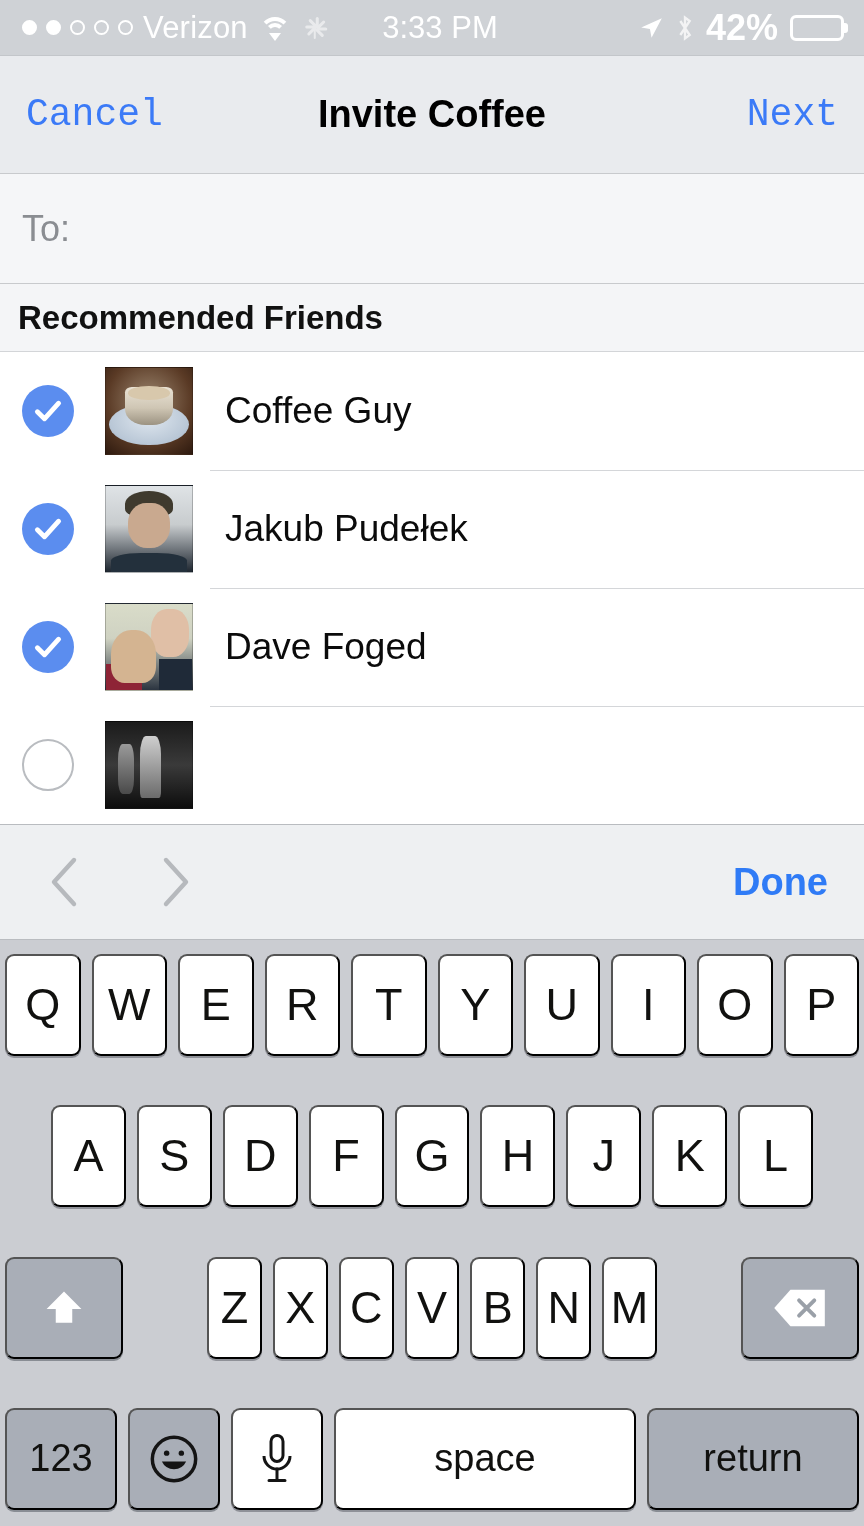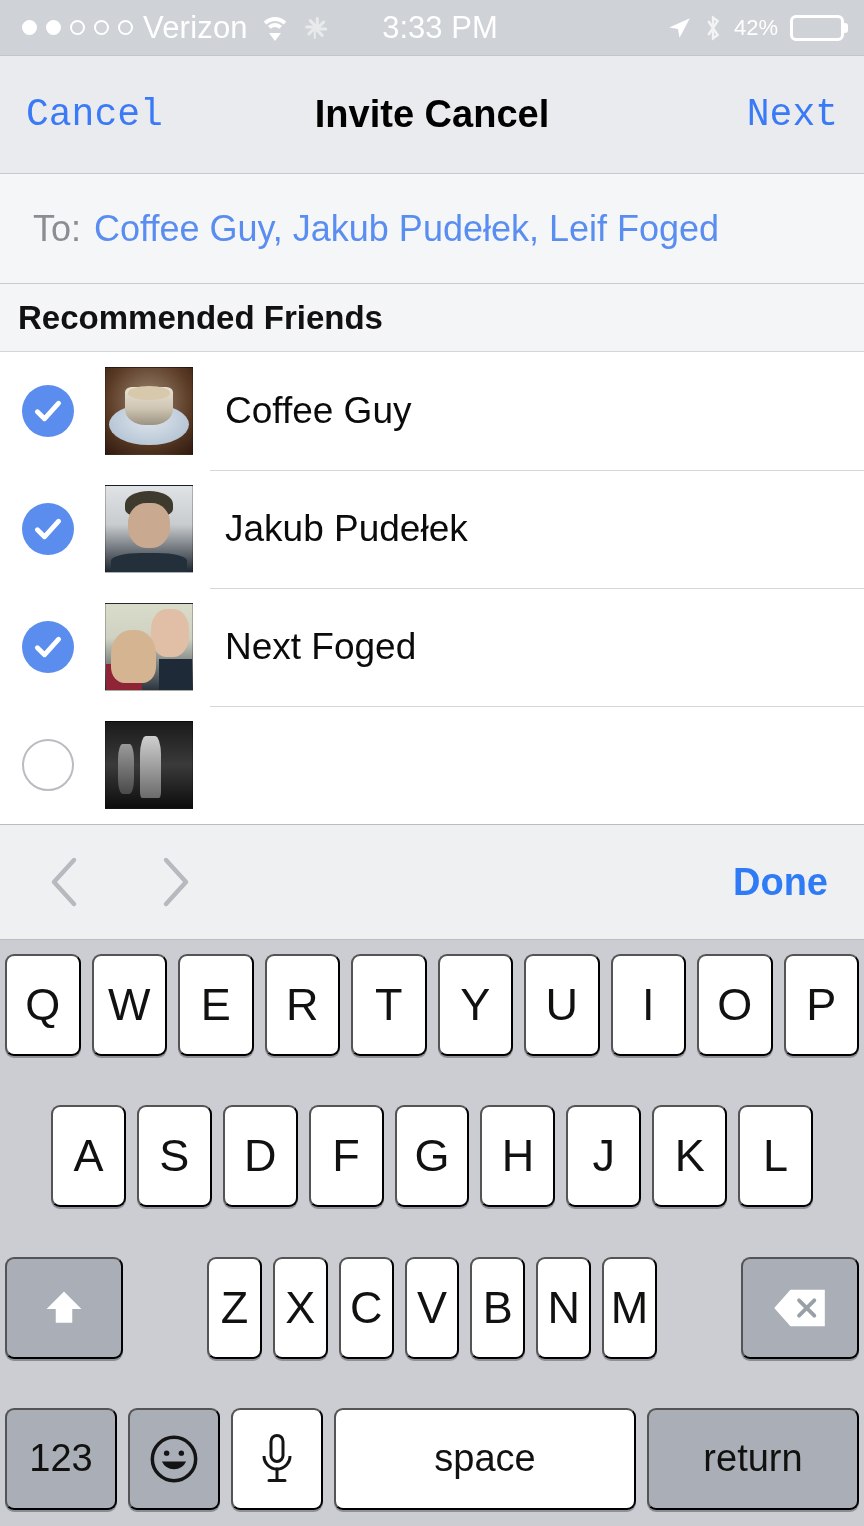--- a/index.html
+++ b/index.html
@@ -45,21 +45,21 @@
   .spinner { width: 26px; height: 26px; position: relative; opacity: 0.55; }
   .spinner span { position: absolute; left: 50%; top: 50%; width: 2.5px; height: 11px;
     background: #ffffff; border-radius: 2px; transform-origin: 50% 0%; }
   .sb-time {
     position: absolute; left: 16px; right: 0; text-align: center;
     color: #ffffff; font-size: 31px; font-weight: 400; pointer-events: none;
   }
   .sb-right { margin-left: auto; display: flex; align-items: center; gap: 12px; }
   .loc-ico { width: 26px; height: 26px; }
   .bt-ico { width: 18px; height: 28px; opacity: 0.75; }
-  .batt-pct { color: #ffffff; font-size: 22px; }
+  .batt-pct { color: #ffffff; font-size: 36px; font-weight: bold; }
   .batt {
     width: 54px; height: 26px; border: 3px solid #ffffff; border-radius: 6px;
     position: relative; padding: 2px;
   }
   .batt::after {
     content: ""; position: absolute; right: -7px; top: 50%; transform: translateY(-50%);
     width: 4px; height: 10px; background: #ffffff; border-radius: 0 3px 3px 0;
   }
   .batt-fill { height: 100%; background: #ffffff; border-radius: 2px; }
 
@@ -77,21 +77,21 @@
   .nav-title {
     position: absolute; left: 0; right: 0; text-align: center;
     font-size: 38px; font-weight: bold; color: #000000; pointer-events: none;
   }
 
   
   .tofield {
     height: 110px; flex: 0 0 110px;
     background: #f5f6f8;
     display: flex; align-items: center;
-    padding: 0 33px;
+    padding: 0 22px;
     border-bottom: 1px solid #c8cacd;
     overflow: hidden; white-space: nowrap;
   }
   .to-label { color: #8a8d92; font-size: 36px; margin-right: 13px; }
   .to-recips { color: #5a8df0; font-size: 36px; }
 
   
   .sect-header {
     height: 68px; flex: 0 0 68px;
     background: #f4f5f7;
@@ -243,27 +243,26 @@
       </svg>
       <span class="batt-pct">42%</span>
       <span class="batt">
         <span class="batt-fill" id="batt-fill" style="width: 42%;"></span>
       </span>
     </div>
   </div>
 
   <div class="navbar">
     <button class="nav-btn">Cancel</button>
-    <div class="nav-title">Invite Cancel</div>
+    <div class="nav-title">Invite Coffee</div>
     <button class="nav-btn">Next</button>
   </div>
 
   <div class="tofield">
     <span class="to-label">To:</span>
-    <span class="to-recips">Coffee Guy, Jakub Pudełek, Leif Foged</span>
   </div>
 
   <div class="sect-header">Recommended Friends</div>
 
   <div class="list">
 
     <div class="row">
       <span class="check on">
         <svg viewBox="0 0 24 24">
           <path d="M4.5 12.5 L9.5 17.5 L19.5 6.5" fill="none" stroke="#ffffff" stroke-width="3.4" stroke-linecap="round" stroke-linejoin="round"></path>
@@ -296,21 +295,21 @@
         <svg viewBox="0 0 24 24">
           <path d="M4.5 12.5 L9.5 17.5 L19.5 6.5" fill="none" stroke="#ffffff" stroke-width="3.4" stroke-linecap="round" stroke-linejoin="round"></path>
         </svg>
       </span>
       <span class="avatar av-leif">
         <span class="shirt"></span>
           <span class="shirt2"></span>
         <span class="face2"></span>
           <span class="cat"></span>
       </span>
-      <span class="av-name">Next Foged</span>
+      <span class="av-name">Dave Foged</span>
     </div>
 
     <div class="row">
       <span class="check off"></span>
       <span class="avatar av-dave">
         <span class="fig2"></span>
           <span class="fig"></span>
       </span>
     </div>
 

